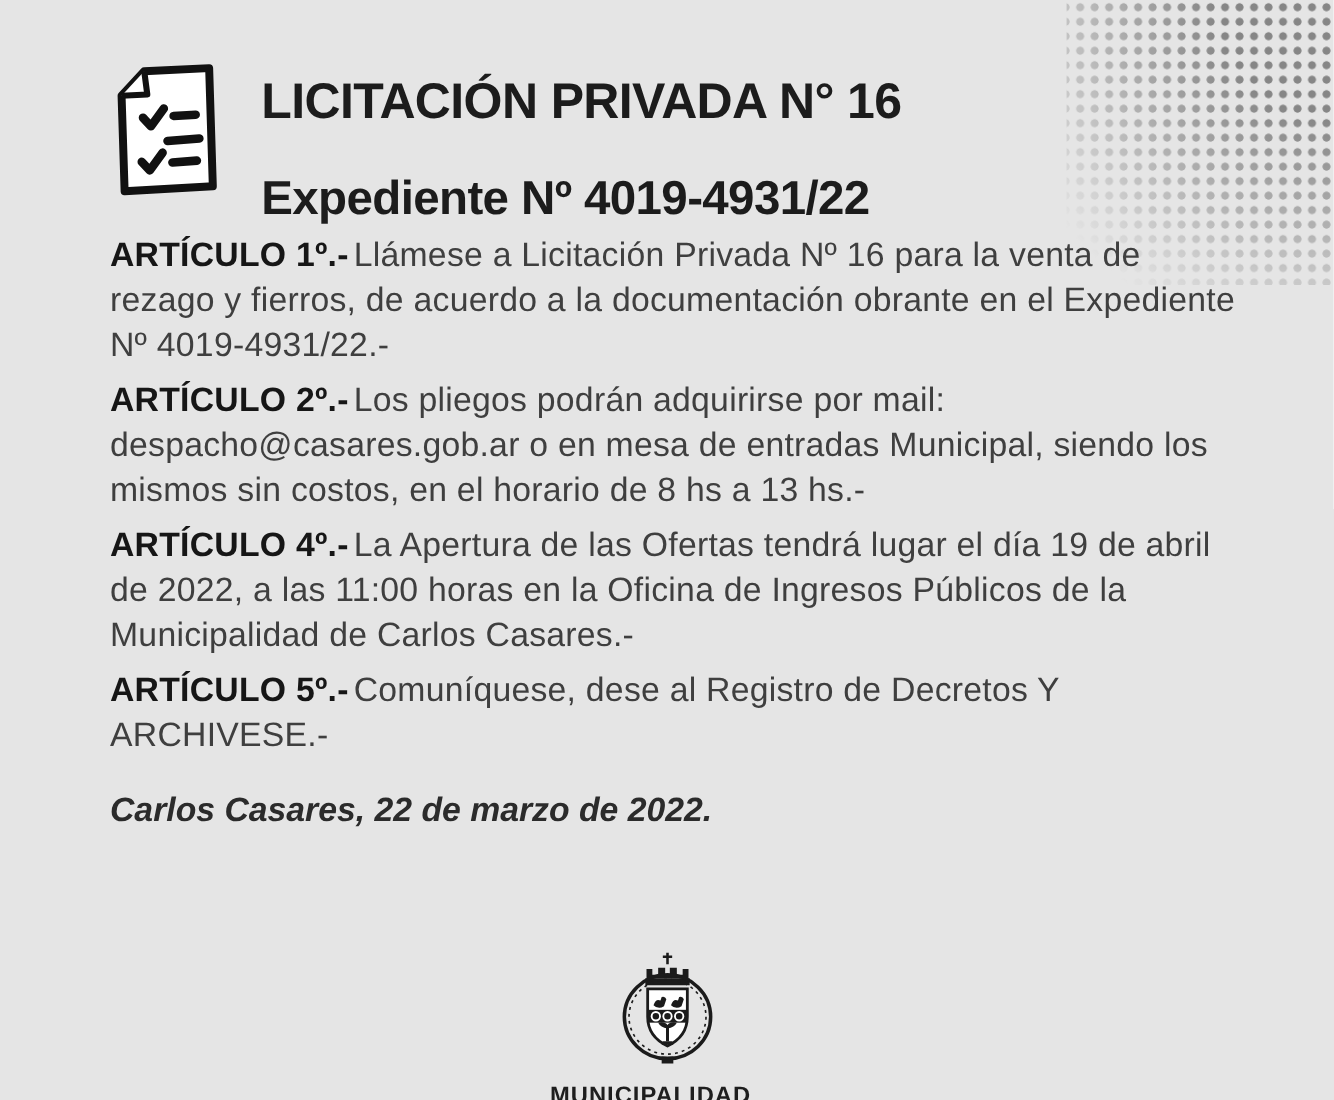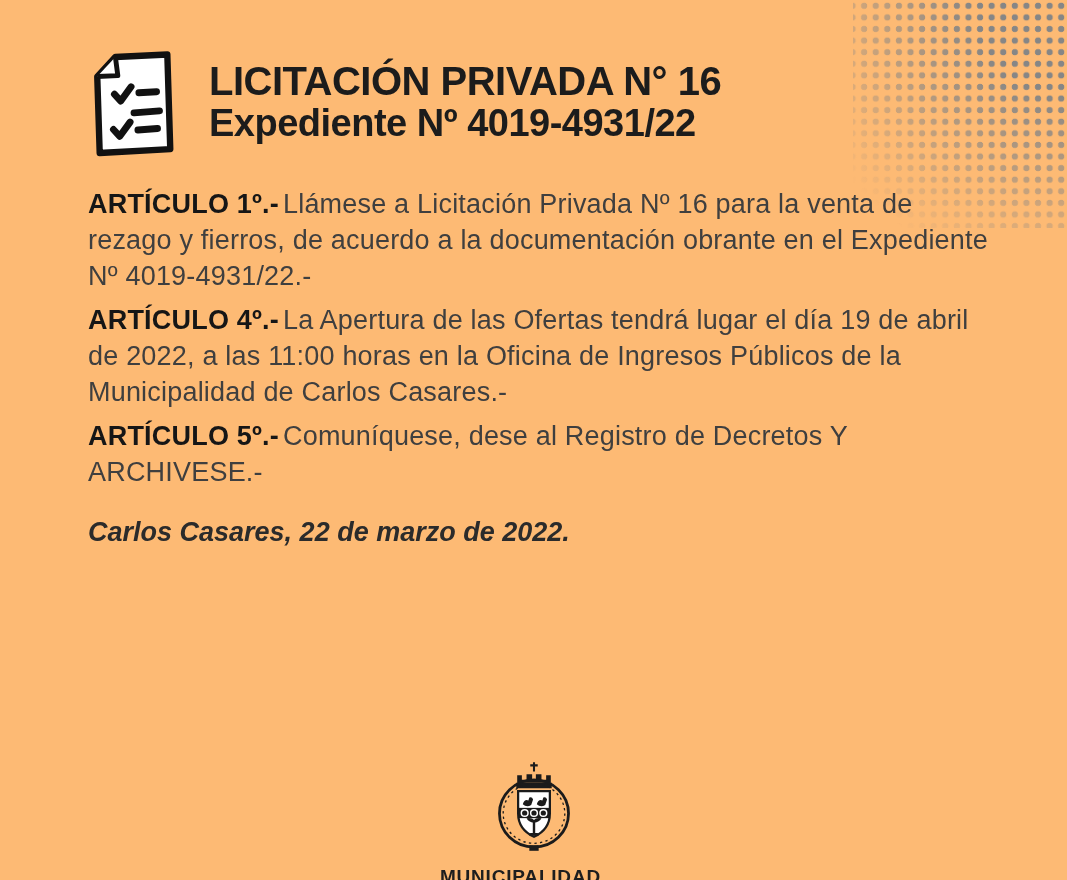--- a/index.html
+++ b/index.html
@@ -1,21 +1,21 @@
 <!DOCTYPE html>
 <html><head>
 <meta charset="utf-8">
 <style>
   * { box-sizing: border-box; }
   html, body { margin: 0; padding: 0; background: #ffffff; }
   .page {
     position: relative;
     width: 1067px;
     height: 880px;
-    background: #fdba74;
+    background: #e5e5e5;
     overflow: hidden;
     font-family: "Liberation Sans", sans-serif;
   }
 
   
   .dots {
     position: absolute;
     top: 0;
     right: 0;
     width: 214px;
@@ -46,20 +46,21 @@
     color: #1c1c1c;
     white-space: nowrap;
   }
   .title-line2 {
     font-size: 38px;
     line-height: 42px;
     font-weight: 800;
     letter-spacing: -0.5px;
     color: #1c1c1c;
     white-space: nowrap;
+    margin-top: 36px;
   }
 
   .content {
     position: absolute;
     left: 88px;
     top: 186px;
     width: 908px;
   }
   .article {
     font-size: 27px;
@@ -132,20 +133,21 @@
       </svg>
     </div>
     <div class="titles">
       <div class="title-line1">LICITACIÓN PRIVADA N° 16</div>
       <div class="title-line2">Expediente Nº 4019-4931/22</div>
     </div>
   </div>
 
   <div class="content">
     <p class="article"><span class="label">ARTÍCULO 1º.-</span><span>Llámese a Licitación Privada Nº 16 para la venta de rezago y fierros, de acuerdo a la documentación obrante en el Expediente Nº 4019-4931/22.-</span></p>
+    <p class="article"><span class="label">ARTÍCULO 2º.-</span><span>Los pliegos podrán adquirirse por mail: despacho@casares.gob.ar o en mesa de entradas Municipal, siendo los mismos sin costos, en el horario de 8 hs a 13 hs.-</span></p>
     <p class="article"><span class="label">ARTÍCULO 4º.-</span><span>La Apertura de las Ofertas tendrá lugar el día 19 de abril de 2022, a las 11:00 horas en la Oficina de Ingresos Públicos de la Municipalidad de Carlos Casares.-</span></p>
     <p class="article"><span class="label">ARTÍCULO 5º.-</span><span>Comuníquese, dese al Registro de Decretos Y ARCHIVESE.-</span></p>
     <div class="dateline">Carlos Casares, 22 de marzo de 2022.</div>
   </div>
 
   <div class="footer">
     <div class="crest">
       <svg viewBox="0 0 90 96" xmlns="http://www.w3.org/2000/svg">
 
         <path d="M45,1 V11 M41,4.5 H49" stroke="#1b1b1b" stroke-width="2.2"></path>

